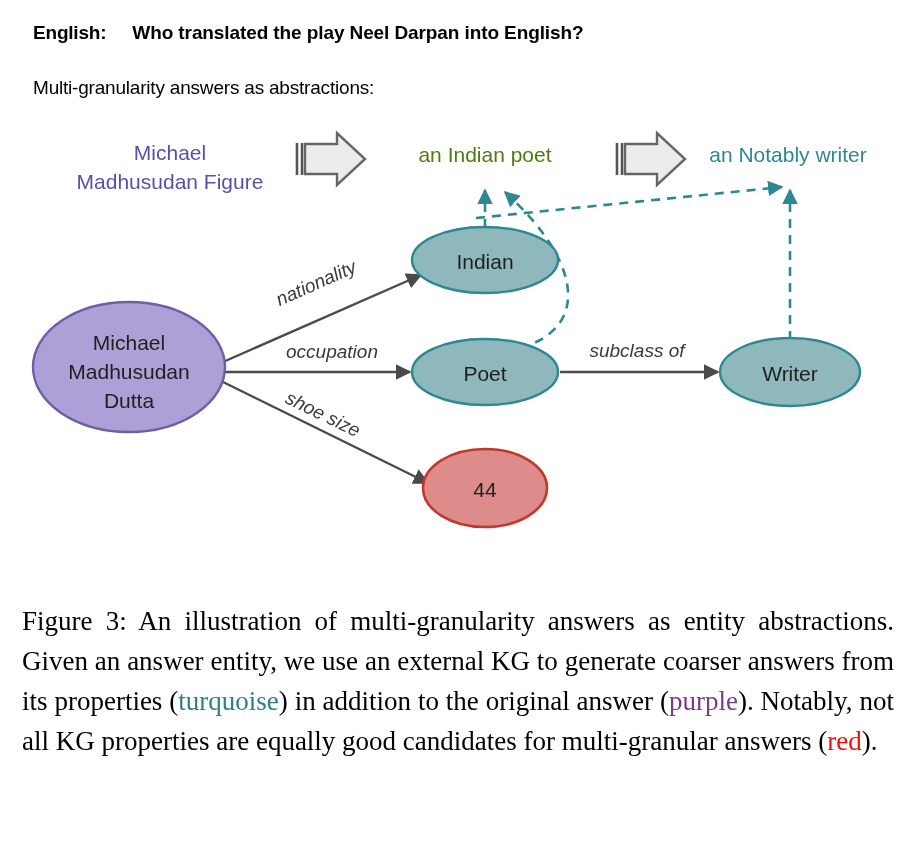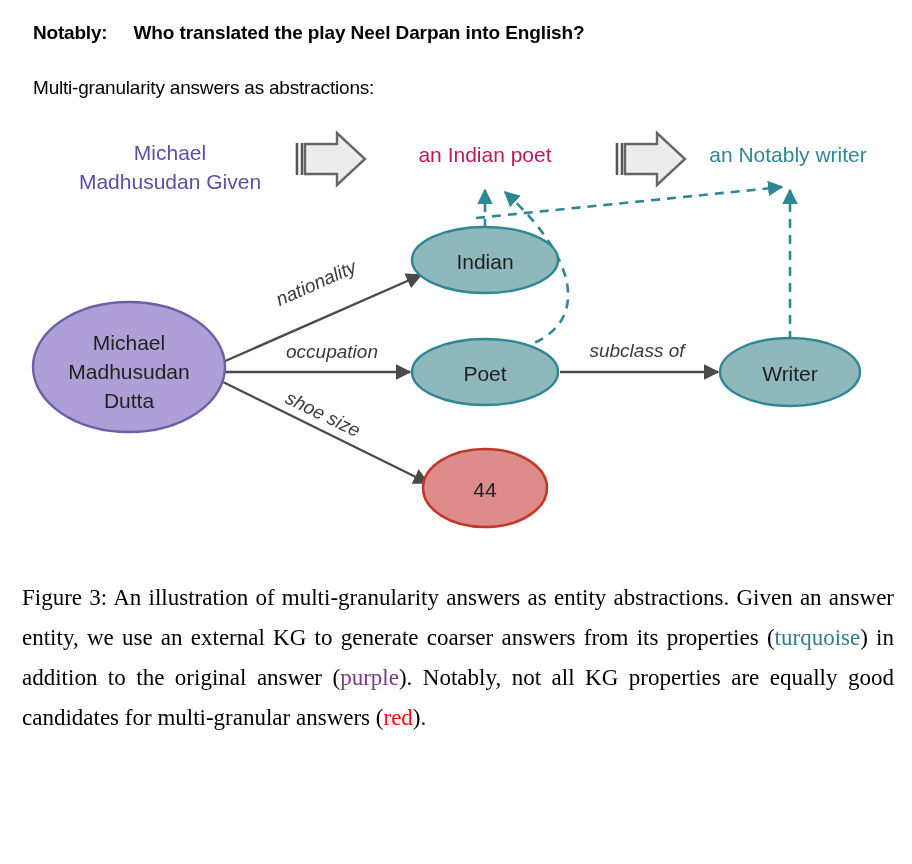--- a/index.html
+++ b/index.html
@@ -49,21 +49,21 @@
   
   #chain { position: absolute; left: 0; top: 0; width: 912px; height: 215px; }
   .chain-text {
     position: absolute;
     text-align: center;
     font-size: 21px;
     line-height: 29px;
     white-space: nowrap;
   }
   #chain-l0 { left: 30px; top: 138px; width: 280px; color: #5a4fa8; }
-  #chain-l1 { left: 385px; top: 140px; width: 200px; color: #be185d; }
+  #chain-l1 { left: 385px; top: 140px; width: 200px; color: #4d7c0f; }
   #chain-l2 { left: 678px; top: 140px; width: 220px; color: #2e8795; }
   .chain-arrow { position: absolute; }
   #chain-arrow-1 { left: 275px; top: 130px; }
   #chain-arrow-2 { left: 595px; top: 130px; }
 
   
   #graph {
     position: absolute;
     left: 0; top: 0;
     width: 912px; height: 560px;
@@ -80,48 +80,48 @@
     font-size: 19px;
     font-style: italic;
     fill: #3a3a3a;
     text-anchor: middle;
     dominant-baseline: central;
   }
 
   
   #caption {
     position: absolute;
-    left: 22px; top: 578px;
+    left: 22px; top: 601px;
     width: 872px;
     font-family: "Liberation Serif", serif;
-    font-size: 23px;
+    font-size: 27px;
     line-height: 40px;
     color: #000000;
     text-align: justify;
     text-justify: inter-word;
   }
   #caption .tq { color: #2e7f86; }
   #caption .pp { color: #7b3a86; }
   #caption .rd { color: #fa0a0a; }
 </style>
 </head>
 <body>
 
 <div id="header">
   <div class="qrow">
-    <span class="qlabel">Notably:</span><span class="qtext">Who translated the play Neel Darpan into English?</span>
+    <span class="qlabel">English:</span><span class="qtext">Who translated the play Neel Darpan into English?</span>
   </div>
   <div class="subhead">Multi-granularity answers as abstractions:</div>
 </div>
 
 <div id="chain">
 
   <div class="chain-text" id="chain-l0">
       <div>Michael</div>
-      <div>Madhusudan Given</div>
+      <div>Madhusudan Figure</div>
     </div>
 
   <svg class="chain-arrow" id="chain-arrow-1" width="95" height="58" viewBox="0 0 95 58">
     <path d="M 30 14 L 62 14 L 62 3 L 90 29 L 62 55 L 62 44 L 30 44 Z" fill="#ececec" stroke="#666666" stroke-width="2.4" stroke-linejoin="miter"></path>
     <line x1="22" y1="13" x2="22" y2="45" stroke="#555555" stroke-width="2.6"></line>
     <line x1="27" y1="13" x2="27" y2="45" stroke="#555555" stroke-width="2.6"></line>
   </svg>
 
   <div class="chain-text" id="chain-l1">an Indian poet</div>
 

